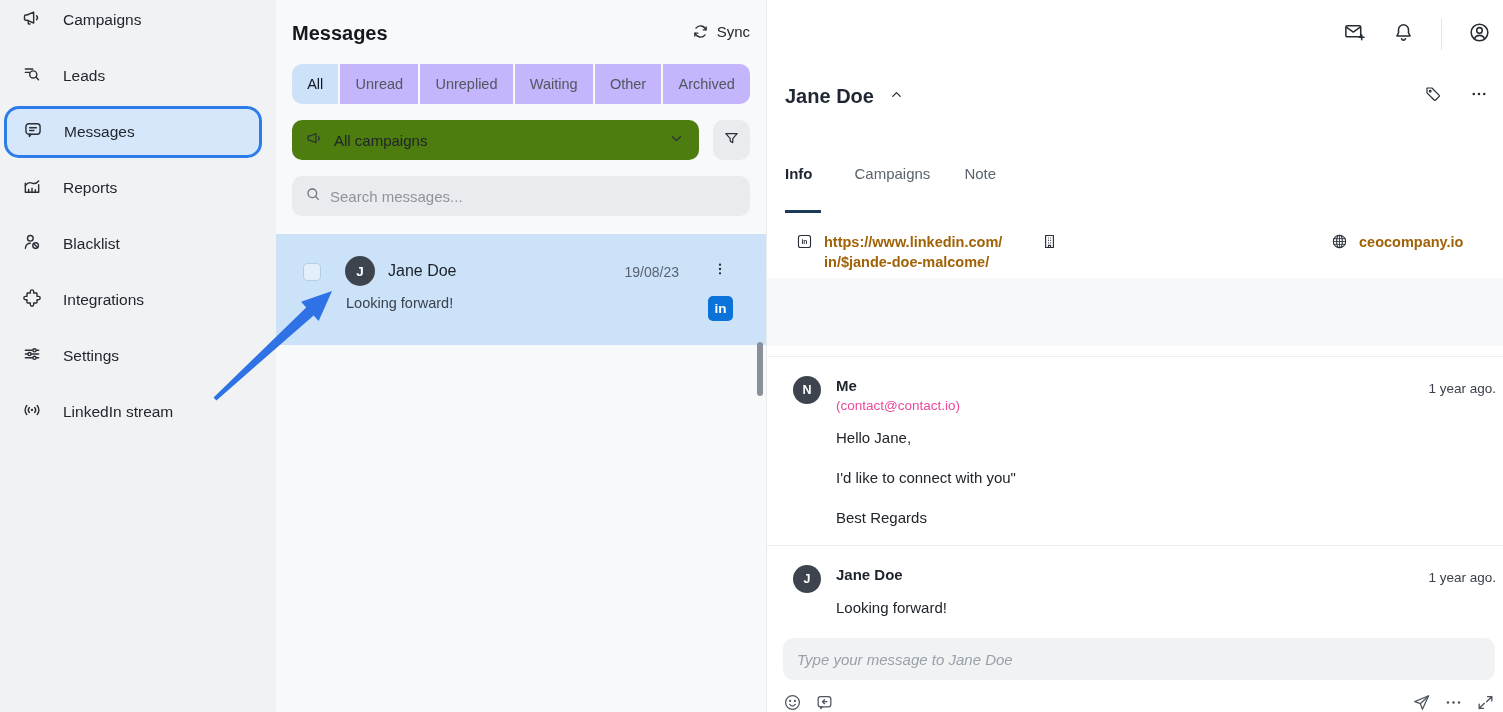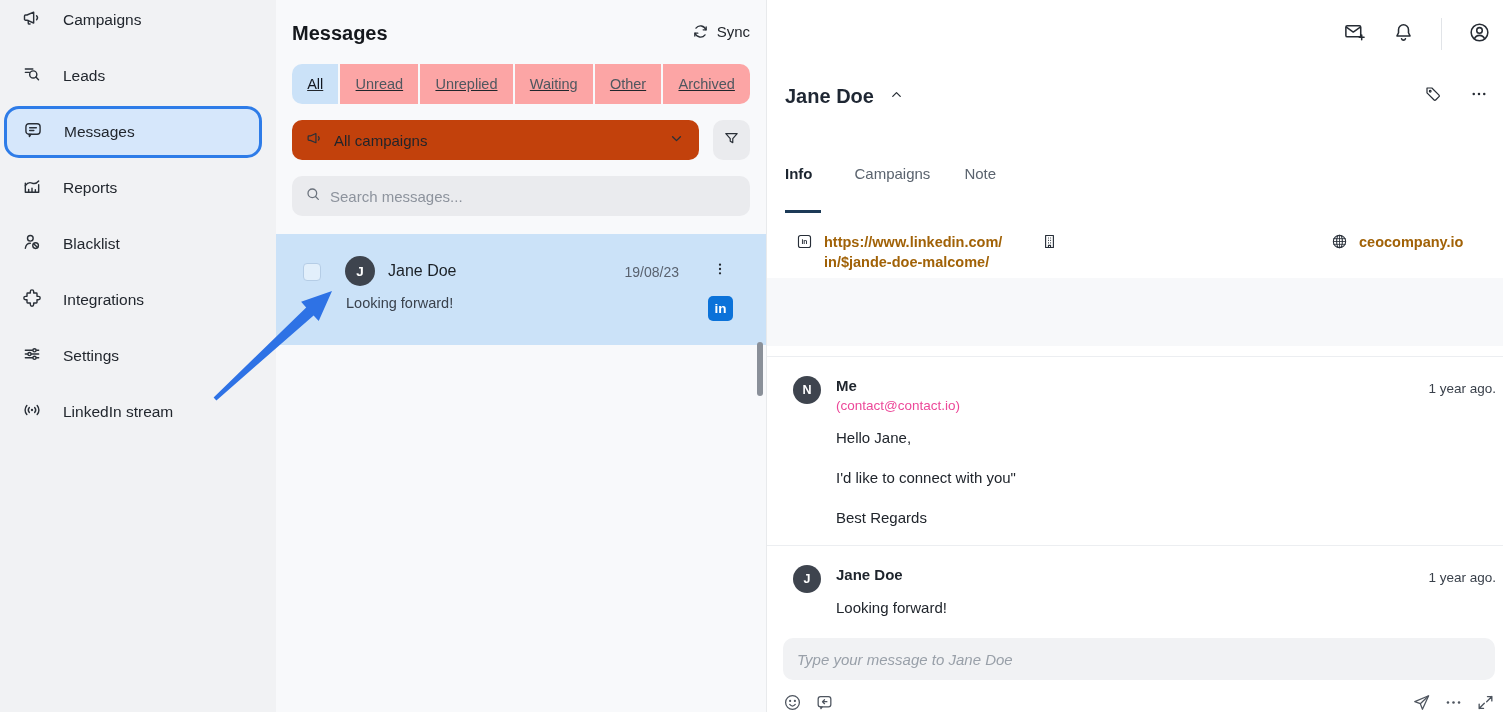--- a/index.html
+++ b/index.html
@@ -16,29 +16,29 @@
   .nav-item.active { height:52px; margin:2px 14px 2px 4px; border:3px solid #2e7ce8;
                      background:#d6e7fb; border-radius:15px; padding-left:16px; }
 
   
   .middle { width:490px; flex:none; background:#f8f9fb; position:relative; padding:0 16px; }
   .m-head { display:flex; justify-content:space-between; align-items:center; margin-top:19px; height:28px; }
   .m-title { font-size:20px; font-weight:700; color:#15181d; }
   .sync-btn { display:flex; align-items:flex-start; gap:8px; font-size:15px; color:#22262c; cursor:pointer; }
   .sync-btn svg { width:17px; height:17px; stroke:#2a3038; }
 
-  .tabs { display:flex; gap:2px; margin-top:17px; height:40px;text-decoration:underline; }
+  .tabs { display:flex; gap:2px; margin-top:17px; height:40px; }
   .tab { flex:1 1 auto; display:flex; align-items:center; justify-content:center; padding:0 13px;
-         background:#fca5a5; font-size:14.5px; color:#50575f; cursor:pointer; white-space:nowrap; }
+         background:#c4b5fd; font-size:14.5px; color:#50575f; cursor:pointer; white-space:nowrap; }
   .tab:first-child { border-radius:10px 0 0 10px; }
   .tab:last-child { border-radius:0 10px 10px 0; }
   .tab.active { background:#cbe2f8; color:#121720; }
 
   .filter-row { display:flex; gap:14px; margin-top:16px; }
-  .dropdown { flex:1; height:40px; background:#c2410c; border-radius:10px; display:flex;
+  .dropdown { flex:1; height:40px; background:#4d7c0f; border-radius:10px; display:flex;
               align-items:center; padding:0 14px; gap:11px; font-size:15px; color:#1f242b; cursor:pointer; }
   .dropdown svg { width:17px; height:17px; stroke:#2a3038; }
   .dropdown .chev { margin-left:auto; }
   .filter-btn { width:37px; height:40px; background:#eaebee; border-radius:10px; display:flex;
                 align-items:center; justify-content:center; cursor:pointer; }
   .filter-btn svg { width:17px; height:17px; stroke:#2a3038; }
 
   .searchbar { margin-top:16px; height:40px; background:#eaebee; border-radius:10px; display:flex;
                align-items:center; padding:0 13px; gap:9px; }
   .searchbar svg { width:16px; height:16px; stroke:#6b727c; flex:none; }

